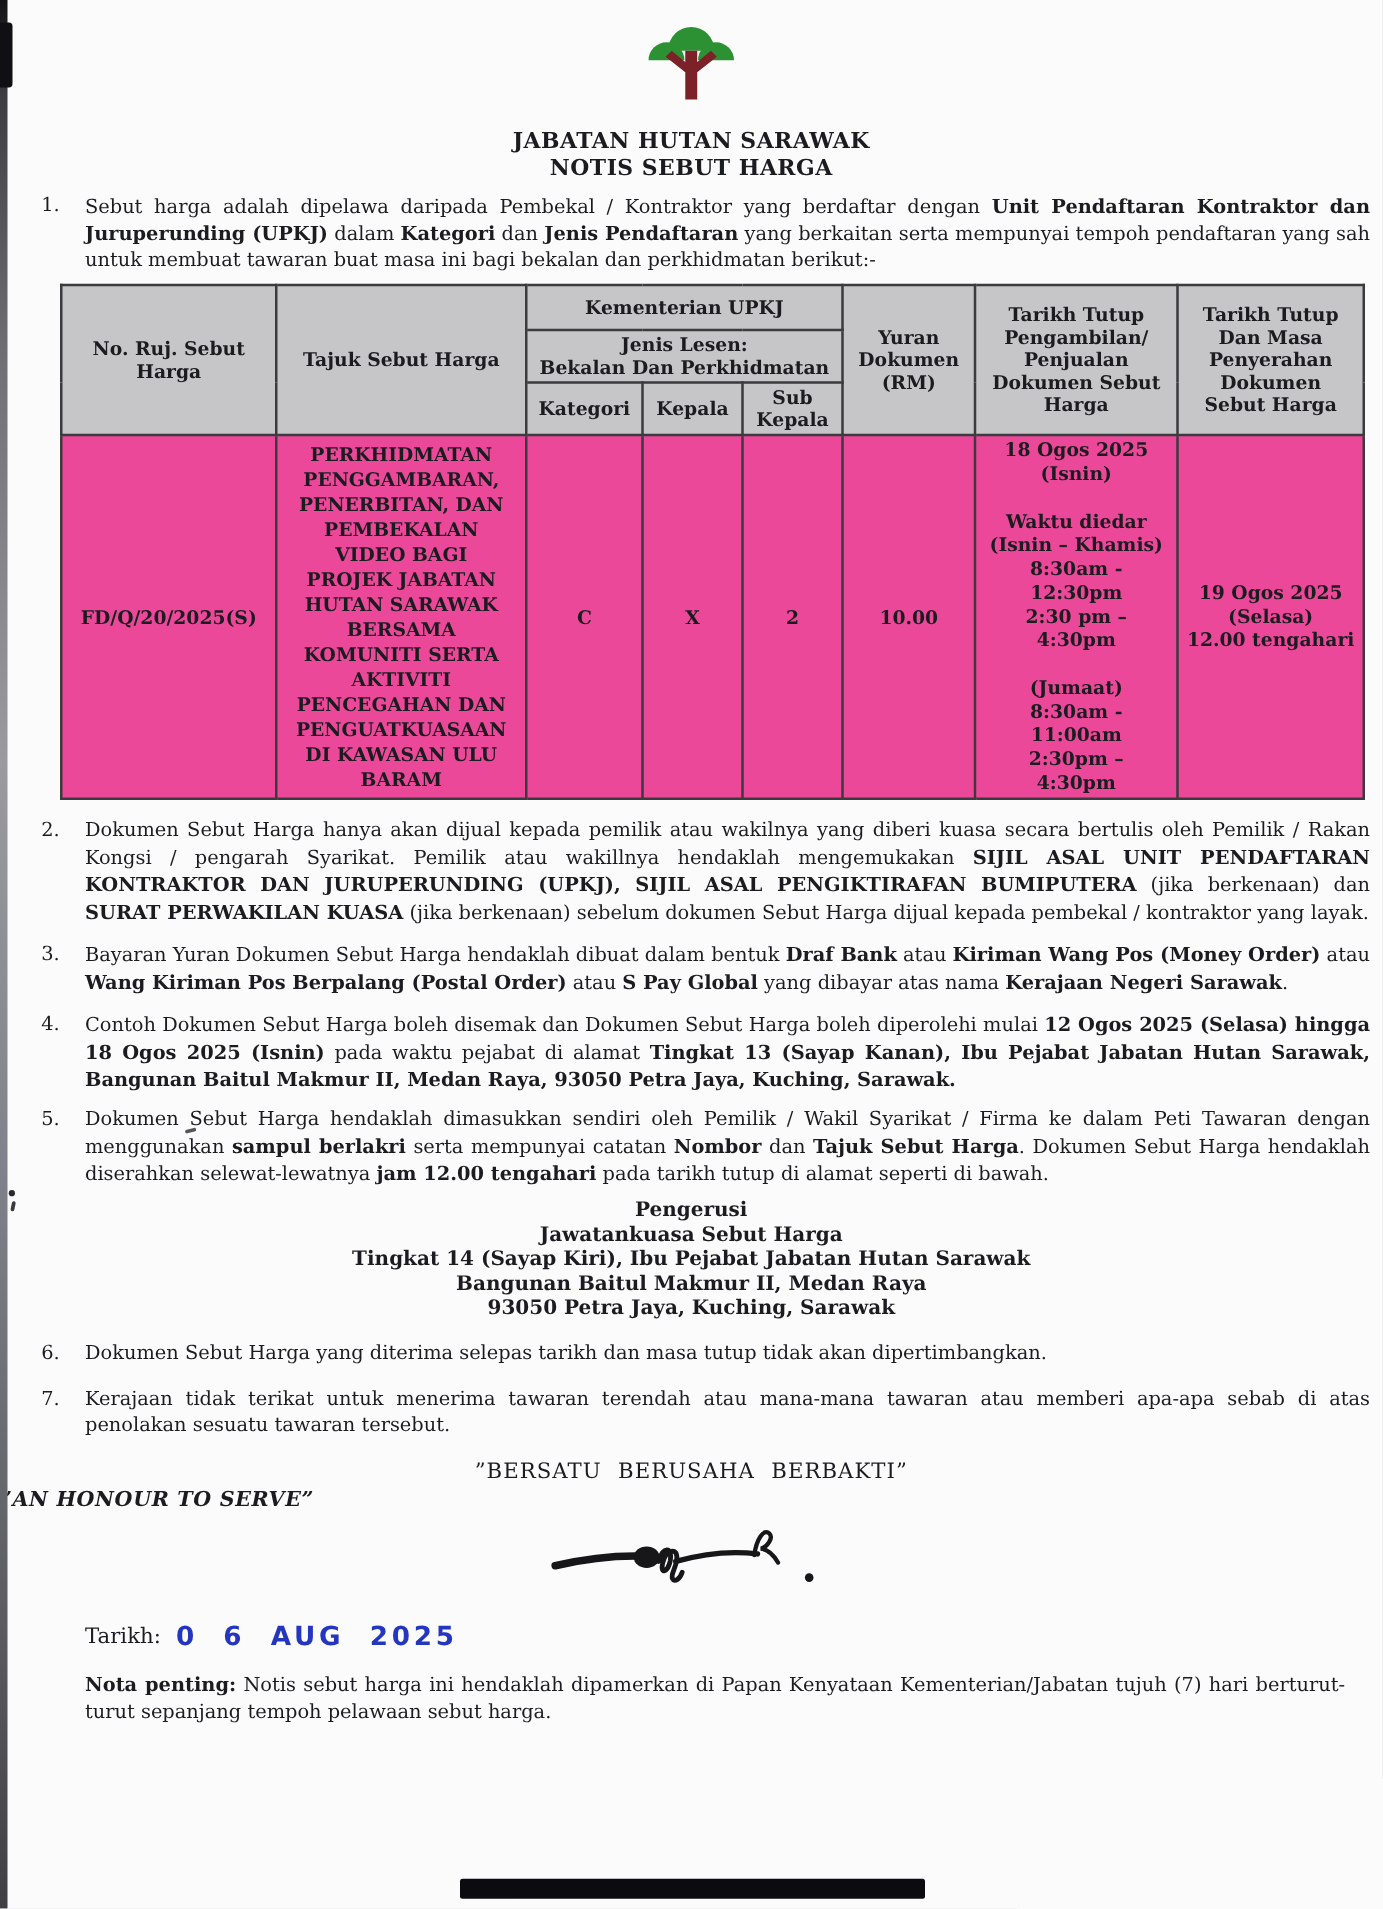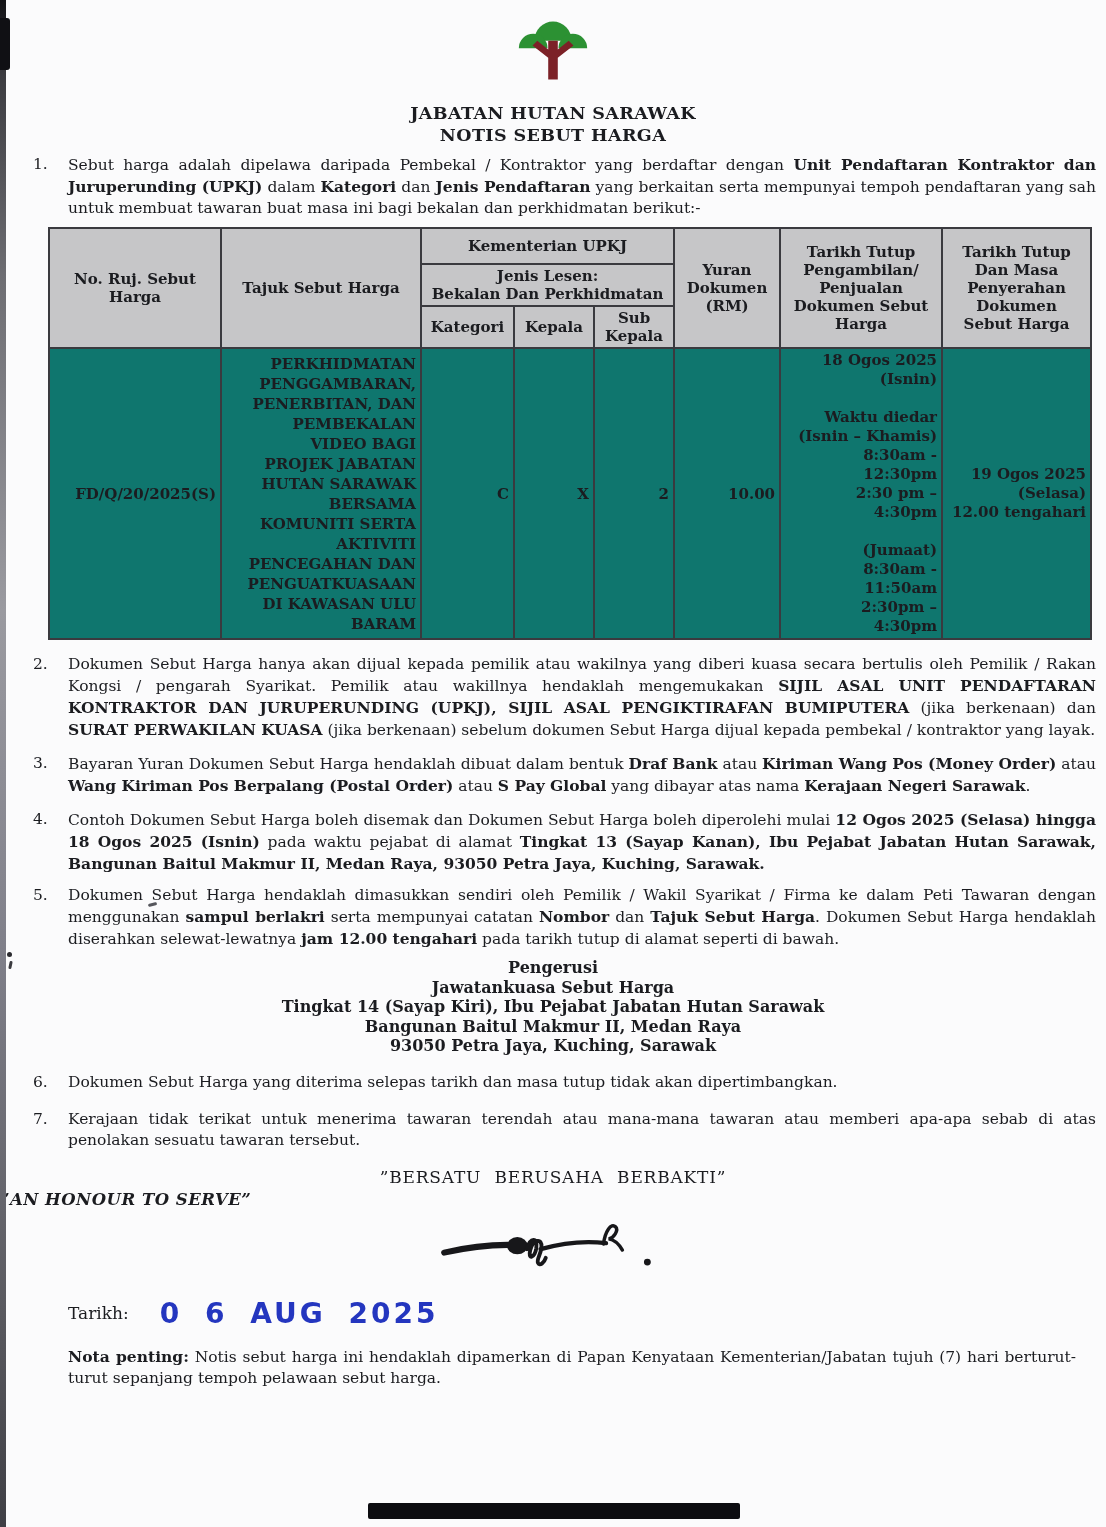--- a/index.html
+++ b/index.html
@@ -30,37 +30,37 @@
 
   
   .para{display:flex;margin:0 10px 0 33px;font-size:15.5px;line-height:21px;}
   .para .num{flex:0 0 35px;font-weight:700;font-weight:400;}
   .para .ptext{flex:1;text-align:justify;}
 
   
   table.tender{border-collapse:collapse;table-layout:fixed;width:1042px;margin:8px 0 0 48px;font-size:15px;}
   table.tender th,table.tender td{border:2px solid #3a3a3f;padding:2px 4px;text-align:center;vertical-align:middle;}
   table.tender th{background:#c6c6c8;font-weight:700;line-height:18px;}
-  table.tender td{font-weight:700;background:#0f766e;text-align:right;}
+  table.tender td{font-weight:700;background:#ec4899;}
   .prewrap{white-space:pre-line;}
   td.tajuk-cell{line-height:20px;}
   td.dates-cell{line-height:19px;}
 
   
   .address{margin-top:8px;text-align:center;font-weight:700;font-size:16px;line-height:19.5px;white-space:pre-line;}
   .motto-1{margin-top:16px;text-align:center;font-weight:400;font-size:17px;letter-spacing:.8px;word-spacing:7px;}
   .motto-2{margin-top:3px;text-align:left;font-weight:700;font-style:italic;font-size:16.5px;letter-spacing:.5px;}
   .sig-wrap{margin-top:4px;text-align:center;}
   .sign-name{text-align:center;font-weight:700;font-size:16.5px;line-height:22px;}
 
   
   .date-row{display:flex;align-items:center;margin:18px 0 0 68px;}
   .date-label{font-size:17px;}
-  .date-stamp{margin-left:31px;font-family:"DejaVu Sans", sans-serif;font-weight:700;
-    color:#2436bf;font-size:28px;letter-spacing:3px;word-spacing:10px;}
+  .date-stamp{margin-left:12px;font-family:"DejaVu Sans", sans-serif;font-weight:700;
+    color:#2436bf;font-size:21px;letter-spacing:3px;word-spacing:10px;}
 
   .note{margin:16px 30px 0 68px;font-size:15.5px;line-height:21px;text-align:justify;}
 </style>
 </head>
 <body>
 
 <div class="page">
 
   <div class="edge-strip"></div>
   <div class="corner-blob"></div>
@@ -152,21 +152,21 @@
 
 Waktu diedar
 (Isnin – Khamis)
 8:30am -
 12:30pm
 2:30 pm –
 4:30pm
 
 (Jumaat)
 8:30am -
-11:50am
+11:00am
 2:30pm –
 4:30pm</td>
       <td class="prewrap dates-cell">19 Ogos 2025
 (Selasa)
 12.00 tengahari</td>
     </tr>
   </tbody>
     </table>
 
   <div class="para" style="margin-top:14px;">

